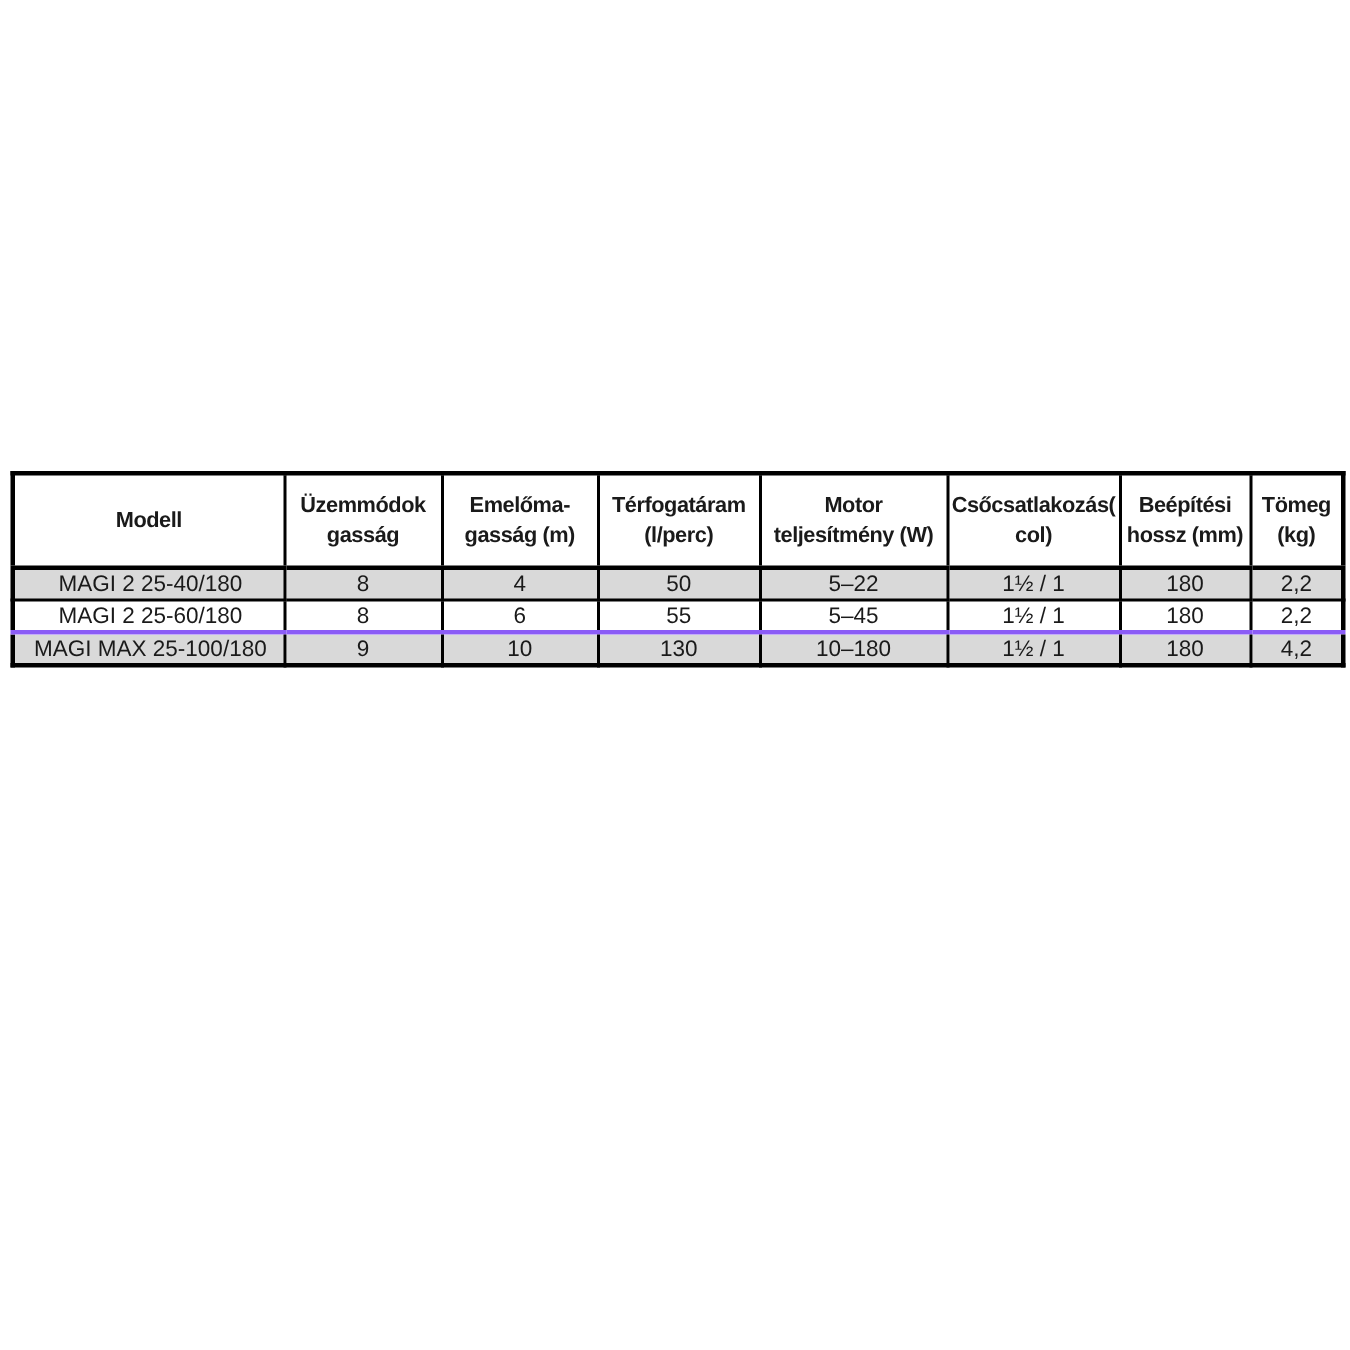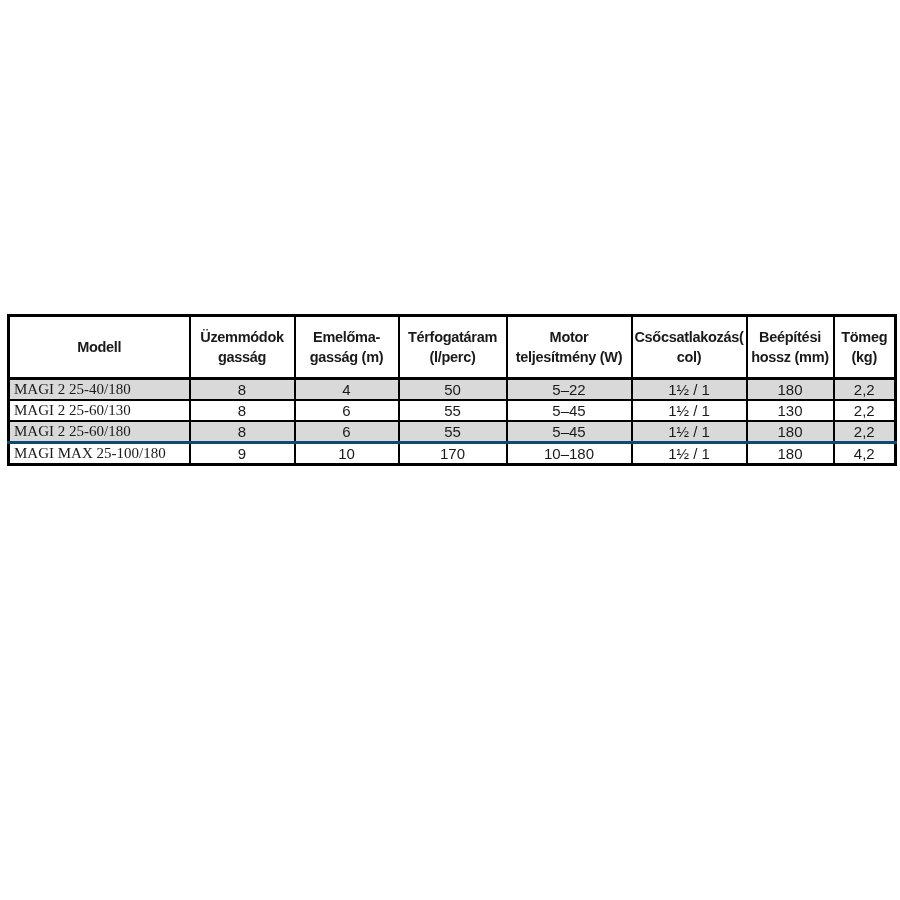--- a/index.html
+++ b/index.html
@@ -51,32 +51,31 @@
   }
   table.spec td {
     font-size: 15px;
     line-height: 19px;
     text-align: center;
     vertical-align: middle;
     padding: 0 2px;
     white-space: nowrap;
   }
   table.spec td.model {
-    text-align: left;
+    text-align: center;
     padding-left: 4px;
-    font-family: Liberation Serif, serif;
   }
   table.spec tbody tr:nth-child(odd) {
     background: #d9d9d9;
   }
   table.spec tbody tr:nth-child(even) {
     background: #ffffff;
   }
   table.spec tbody tr.group-start td {
-    border-top: 3px solid #0c4a6e;
+    border-top: 3px solid #8b5cf6;
   }
 </style>
 </head>
 <body>
 
 <div class="table-wrap">
   <table class="spec">
     <colgroup>
       <col style="width:181px">
       <col style="width:105px">
@@ -111,44 +110,34 @@
         <td class="model">MAGI 2 25-40/180</td>
         <td>8</td>
         <td>4</td>
         <td>50</td>
         <td>5–22</td>
         <td>1½ / 1</td>
         <td>180</td>
         <td>2,2</td>
       </tr>
       <tr>
-        <td class="model">MAGI 2 25-60/130</td>
-        <td>8</td>
-        <td>6</td>
-        <td>55</td>
-        <td>5–45</td>
-        <td>1½ / 1</td>
-        <td>130</td>
-        <td>2,2</td>
-      </tr>
-      <tr>
         <td class="model">MAGI 2 25-60/180</td>
         <td>8</td>
         <td>6</td>
         <td>55</td>
         <td>5–45</td>
         <td>1½ / 1</td>
         <td>180</td>
         <td>2,2</td>
       </tr>
       <tr class="group-start">
         <td class="model">MAGI MAX 25-100/180</td>
         <td>9</td>
         <td>10</td>
-        <td>170</td>
+        <td>130</td>
         <td>10–180</td>
         <td>1½ / 1</td>
         <td>180</td>
         <td>4,2</td>
       </tr>
     </tbody>
   </table>
 </div>
 
 </body></html>

